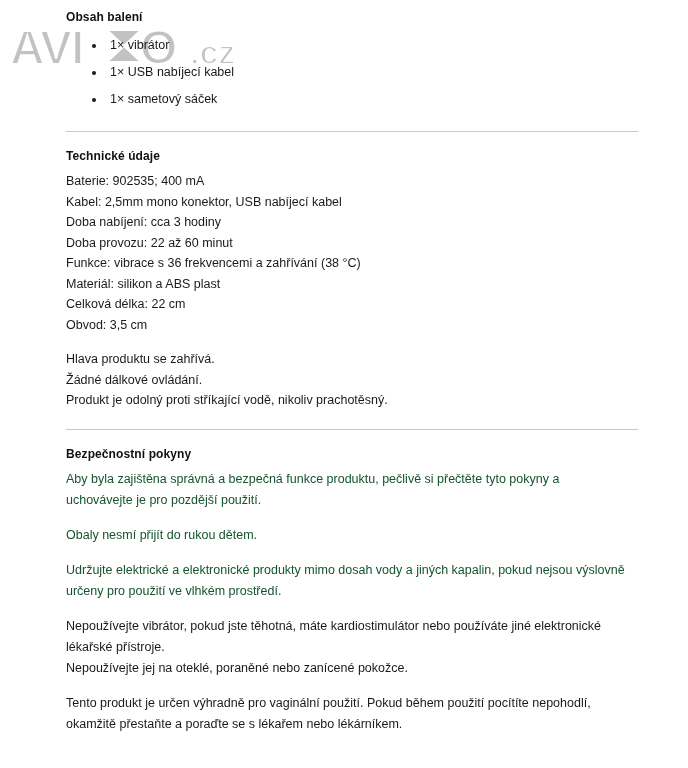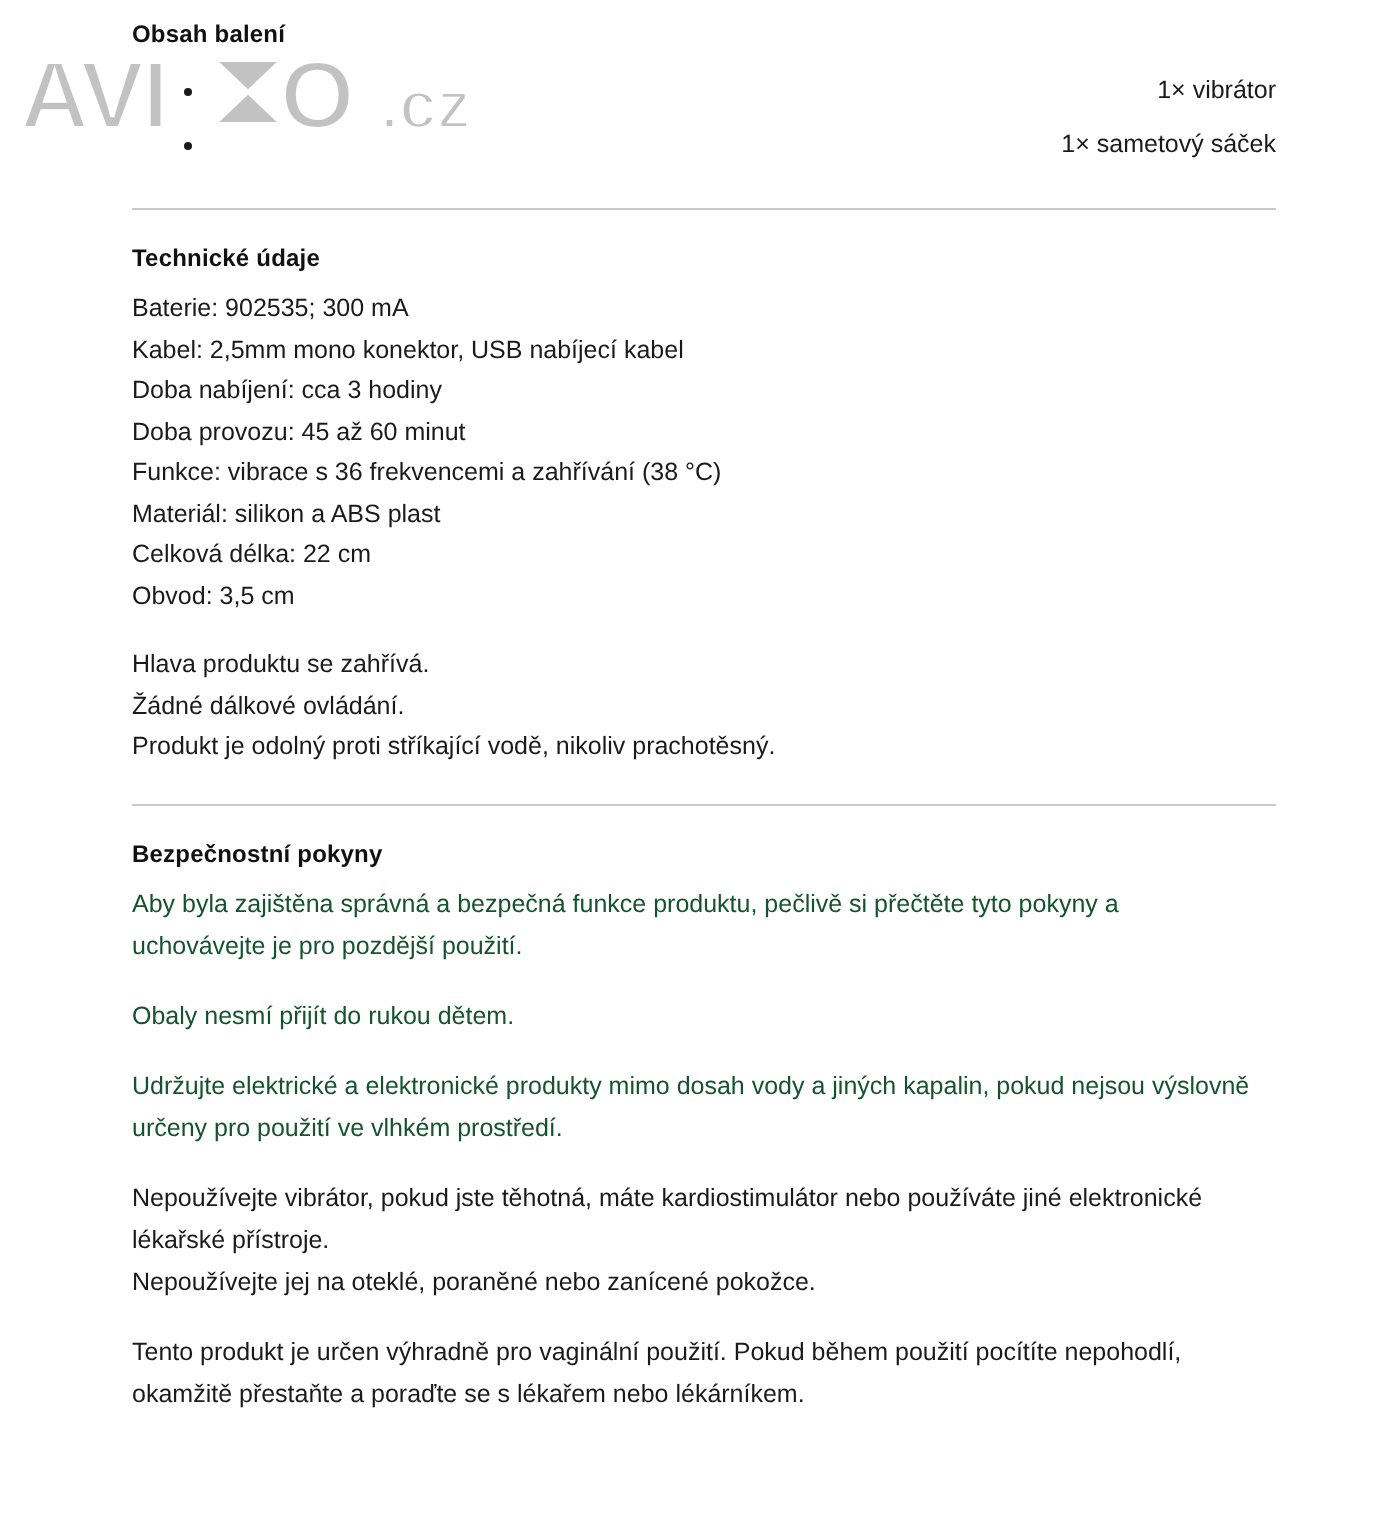--- a/index.html
+++ b/index.html
@@ -29,21 +29,20 @@
     font-size: 12px;
     font-weight: bold;
     color: #111111;
     letter-spacing: 0.1px;
     margin: 0 0 8px 0;
   }
   ul.pack-list {
     margin: 0;
     padding: 0 0 0 22px;
     list-style: none;
-    text-align: right;
   }
   ul.pack-list li {
     position: relative;
     font-size: 12.5px;
     line-height: 27px;
     color: #1a1a1a;
     padding-left: 22px;
   }
   ul.pack-list li::before {
     content: "";
@@ -117,33 +116,34 @@
       <g fill="#c2c2c2">
         <polygon points="97,12 131,12 97,44 131,44" stroke="#ffffff" stroke-width="2"></polygon>
       </g>
     </svg>
   </div>
 
   <div class="section">
     <div class="section-title">Obsah balení</div>
     <ul class="pack-list">
       <li>1× vibrátor</li>
+      <li>1× USB nabíjecí kabel</li>
       <li>1× sametový sáček</li>
     </ul>
   </div>
 
   <hr class="divider">
 
   <div class="section">
     <div class="section-title">Technické údaje</div>
     <div class="specs">
-      <p class="spec-line">Baterie: 902535; 300 mA</p>
+      <p class="spec-line">Baterie: 902535; 400 mA</p>
       <p class="spec-line">Kabel: 2,5mm mono konektor, USB nabíjecí kabel</p>
       <p class="spec-line">Doba nabíjení: cca 3 hodiny</p>
-      <p class="spec-line">Doba provozu: 45 až 60 minut</p>
+      <p class="spec-line">Doba provozu: 22 až 60 minut</p>
       <p class="spec-line">Funkce: vibrace s 36 frekvencemi a zahřívání (38 °C)</p>
       <p class="spec-line">Materiál: silikon a ABS plast</p>
       <p class="spec-line">Celková délka: 22 cm</p>
       <p class="spec-line">Obvod: 3,5 cm</p>
     </div>
     <div class="gap-block"></div>
     <div class="notes">
       <p class="note-line">Hlava produktu se zahřívá.</p>
       <p class="note-line">Žádné dálkové ovládání.</p>
       <p class="note-line">Produkt je odolný proti stříkající vodě, nikoliv prachotěsný.</p>

